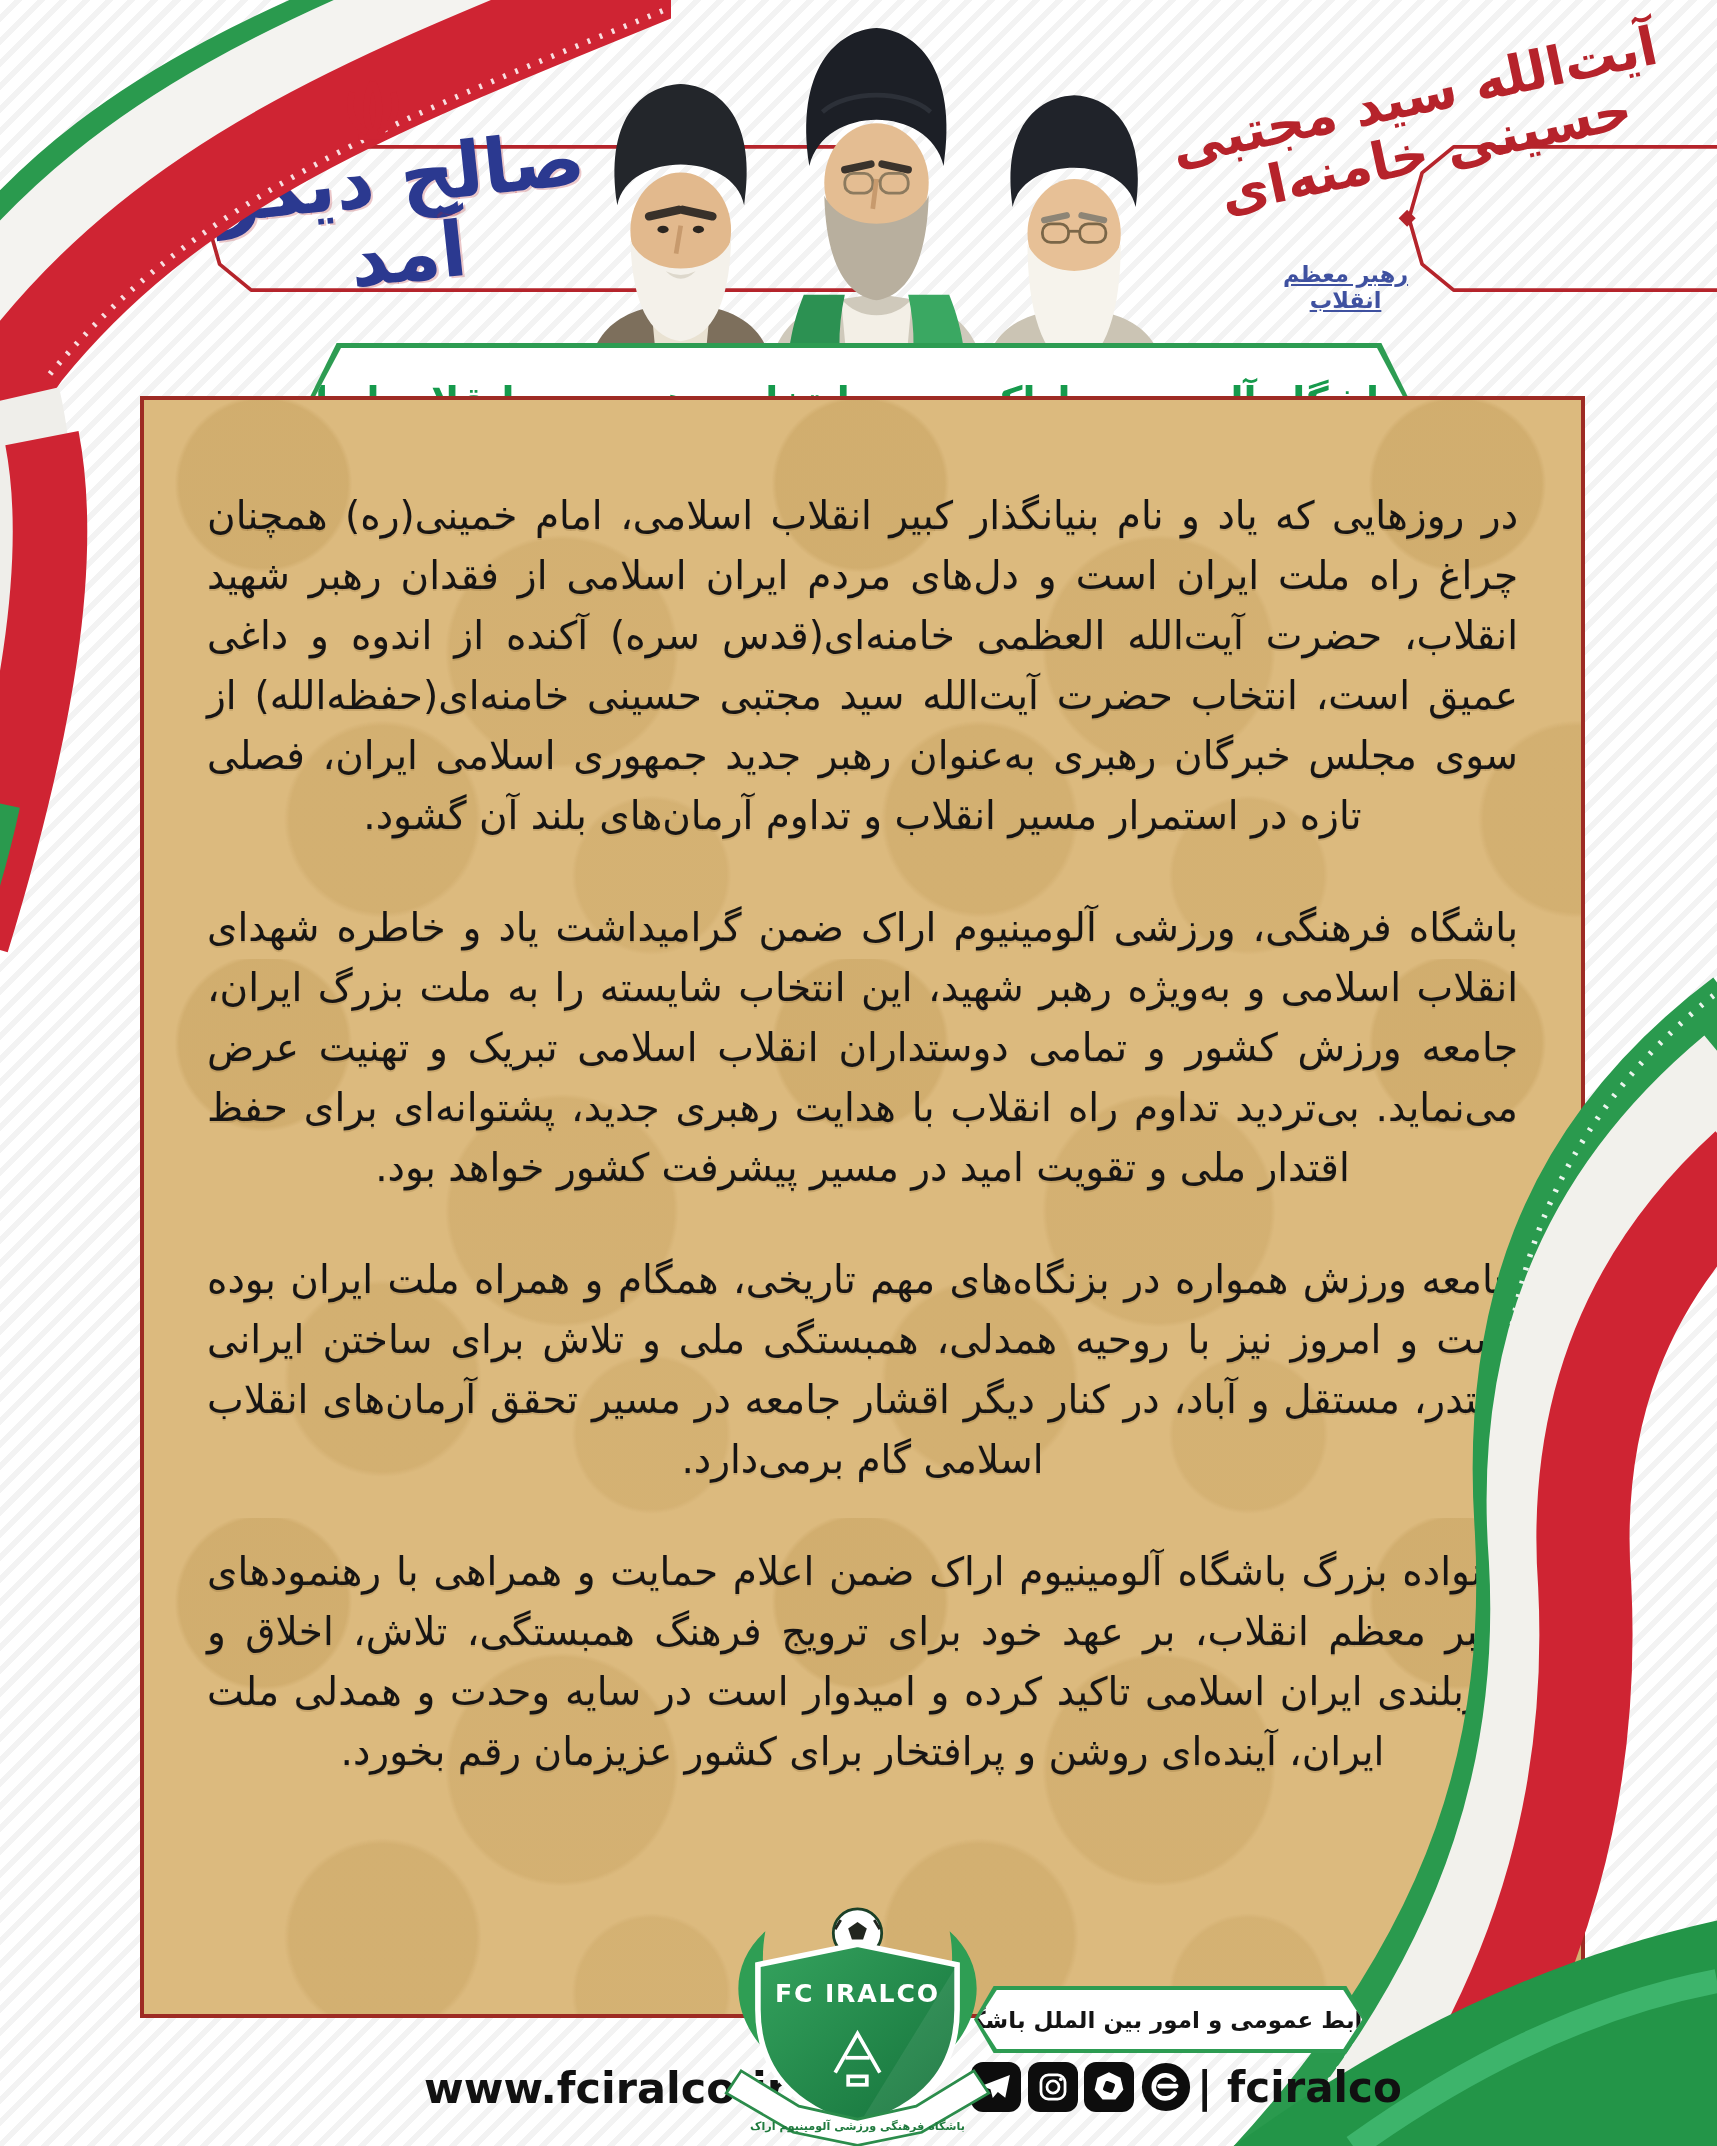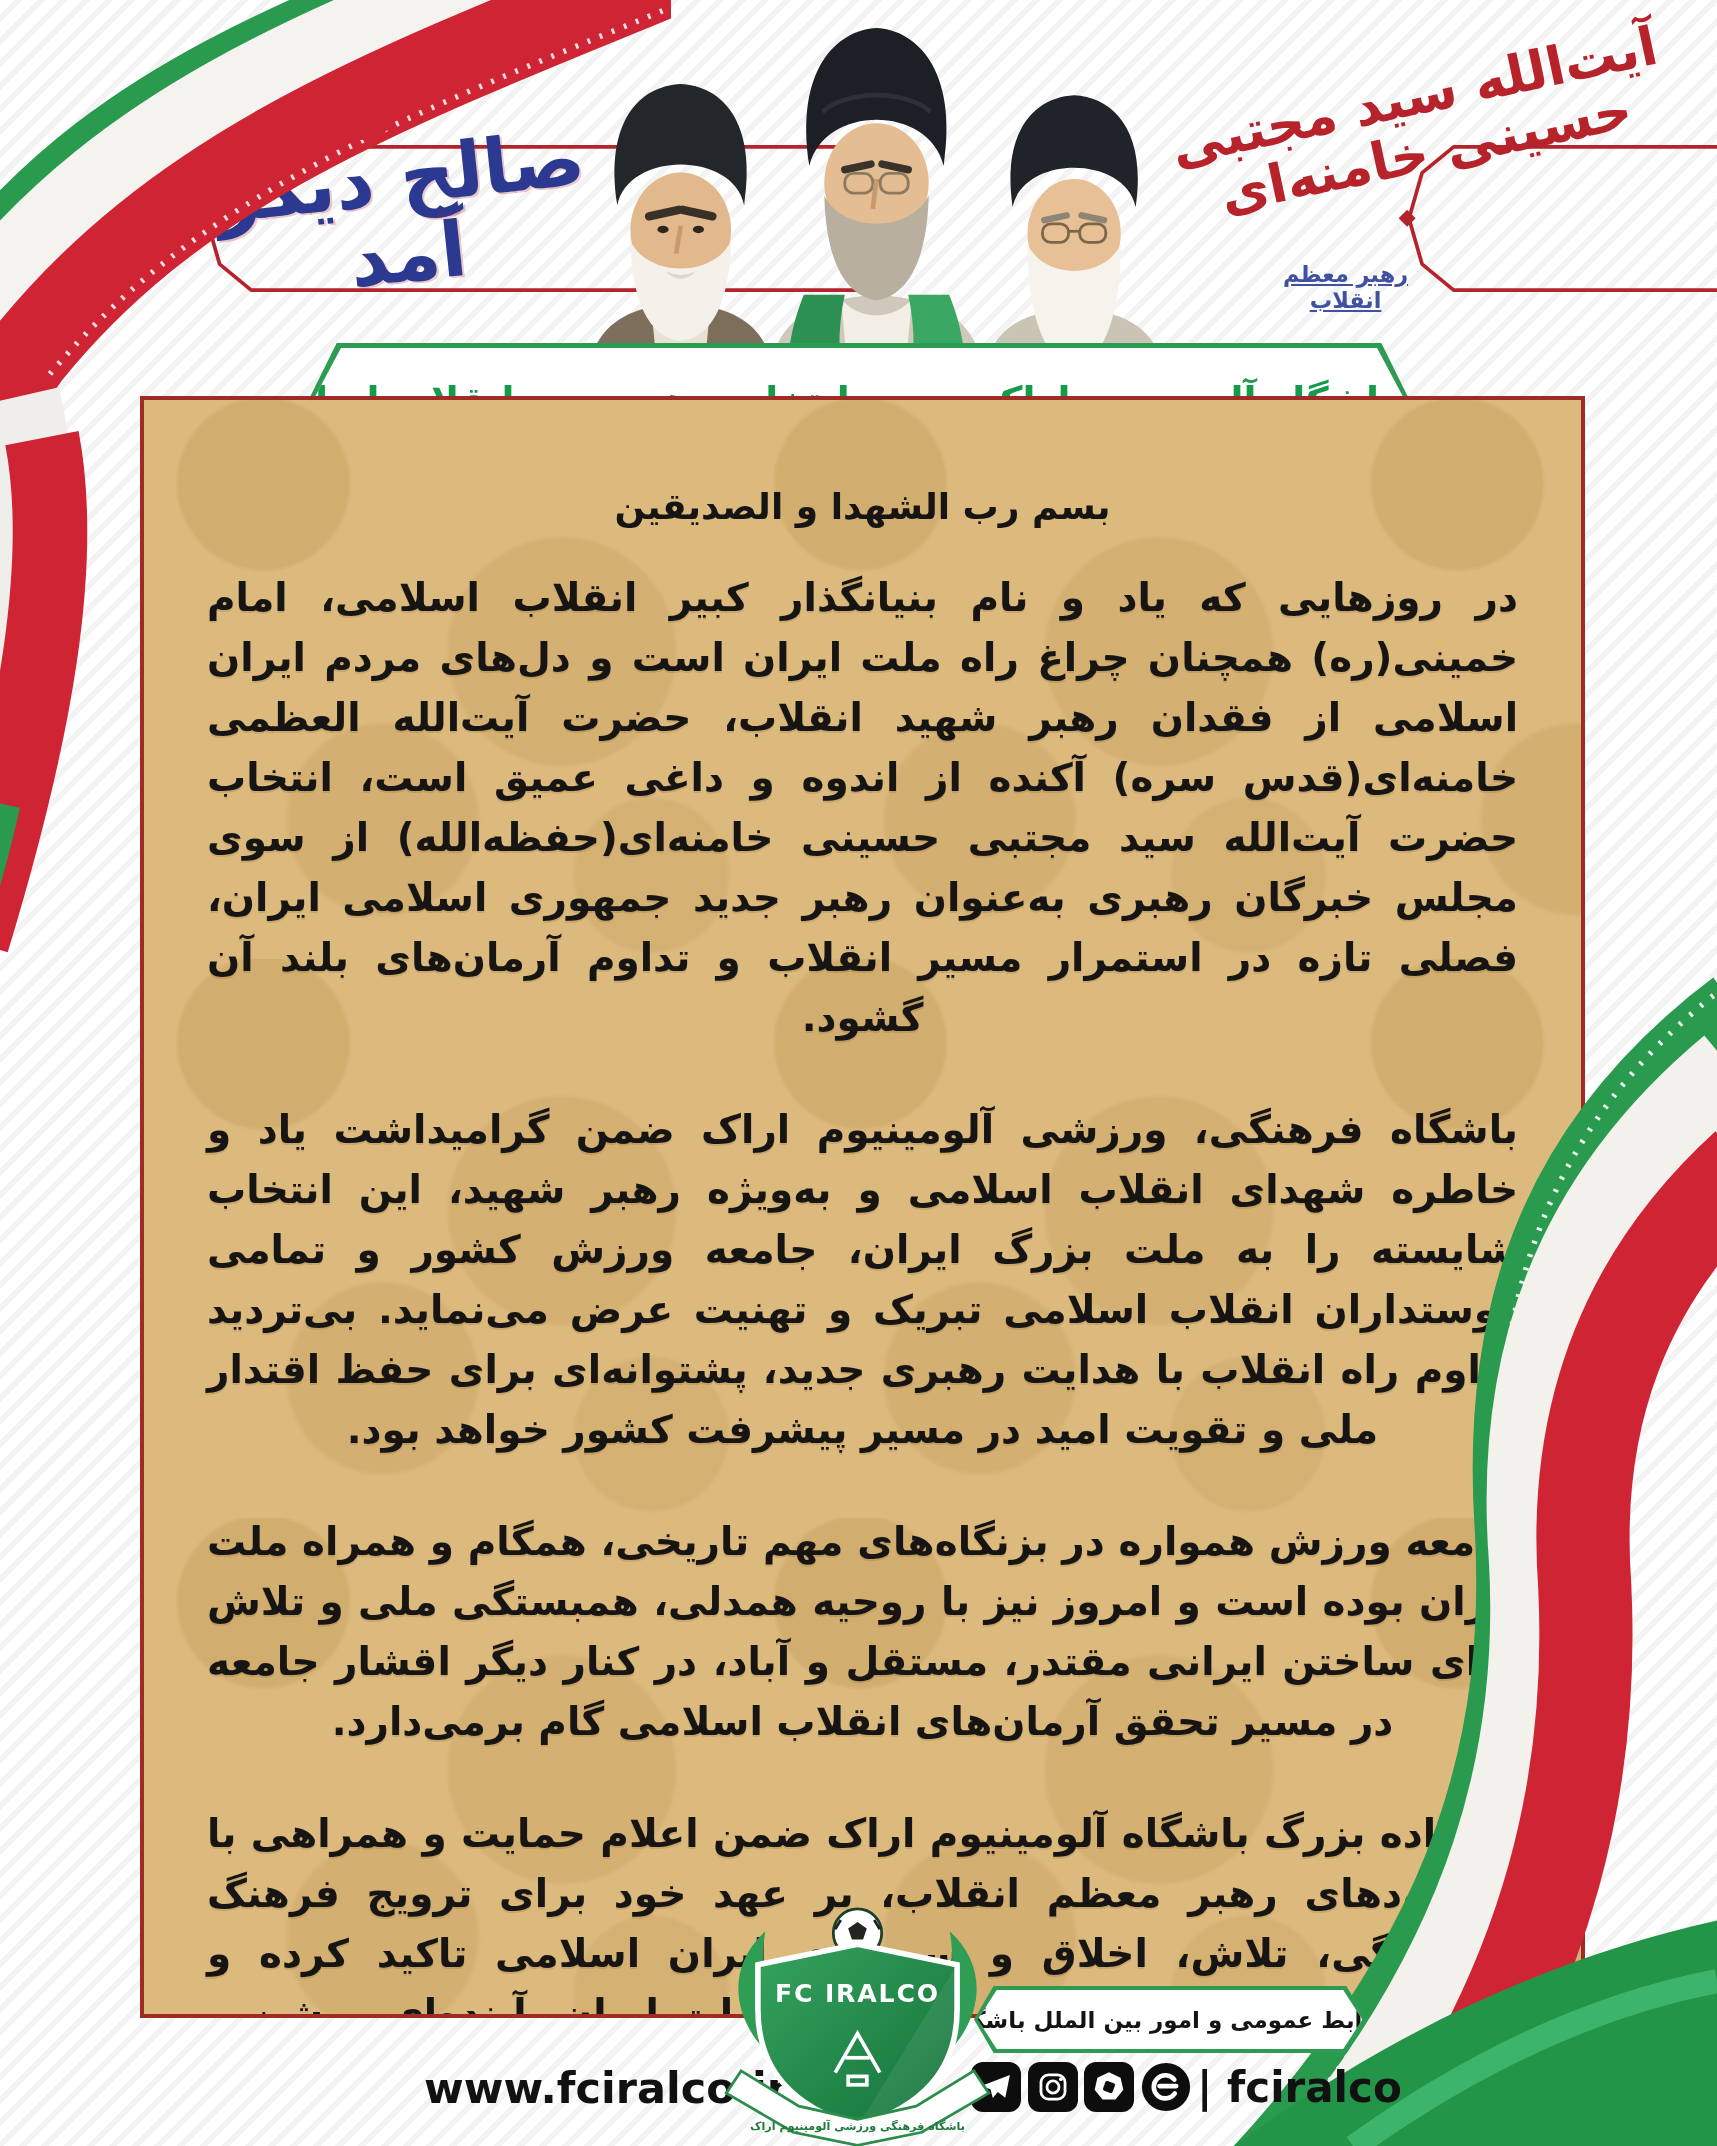--- a/index.html
+++ b/index.html
@@ -61,21 +61,21 @@
     overflow:hidden;
   }
   .letter{
     position:absolute;inset:0;padding:86px 63px 37px 63px;direction:rtl;color:#171514;
     overflow:hidden;
   }
   .salutation{
     text-align:center;font-weight:bold;font-size:36px;margin:0 0 41px 0;
   }
   .para{
-    font-weight:bold;font-size:39px;line-height:60px;margin:0 0 52px 0;
+    font-weight:normal;font-size:39px;line-height:60px;margin:0 0 52px 0;
     text-align:justify;text-align-last:center;text-justify:inter-word;
     text-shadow:0 1.9px 0 rgba(110,77,26,.18);
   }
   
   .flag-right{position:absolute;left:953px;top:970px;z-index:7;}
   
   .footer-box{
     position:absolute;height:67px;z-index:8;background:#2d9c52;
     clip-path:polygon(5% 0%,95% 0%,100% 50%,95% 100%,5% 100%,0% 50%);
   }
@@ -181,21 +181,20 @@
   </svg>
 
   <div class="banner">
     <div class="banner-inner">
       <span class="banner-text">پیام باشگاه آلومینیوم اراک در پی انتخاب رهبر جدید انقلاب اسلامی</span>
     </div>
   </div>
 
   <div class="panel">
     <div class="letter">
-      <p class="salutation">بسم رب الشهدا و الصدیقین</p>
       <p class="para">در روزهایی که یاد و نام بنیانگذار کبیر انقلاب اسلامی، امام خمینی(ره) همچنان چراغ راه ملت ایران است و دل‌های مردم ایران اسلامی از فقدان رهبر شهید انقلاب، حضرت آیت‌الله العظمی خامنه‌ای(قدس سره) آکنده از اندوه و داغی عمیق است، انتخاب حضرت آیت‌الله سید مجتبی حسینی خامنه‌ای(حفظه‌الله) از سوی مجلس خبرگان رهبری به‌عنوان رهبر جدید جمهوری اسلامی ایران، فصلی تازه در استمرار مسیر انقلاب و تداوم آرمان‌های بلند آن گشود.</p>
       <p class="para">باشگاه فرهنگی، ورزشی آلومینیوم اراک ضمن گرامیداشت یاد و خاطره شهدای انقلاب اسلامی و به‌ویژه رهبر شهید، این انتخاب شایسته را به ملت بزرگ ایران، جامعه ورزش کشور و تمامی دوستداران انقلاب اسلامی تبریک و تهنیت عرض می‌نماید. بی‌تردید تداوم راه انقلاب با هدایت رهبری جدید، پشتوانه‌ای برای حفظ اقتدار ملی و تقویت امید در مسیر پیشرفت کشور خواهد بود.</p>
       <p class="para">جامعه ورزش همواره در بزنگاه‌های مهم تاریخی، همگام و همراه ملت ایران بوده است و امروز نیز با روحیه همدلی، همبستگی ملی و تلاش برای ساختن ایرانی مقتدر، مستقل و آباد، در کنار دیگر اقشار جامعه در مسیر تحقق آرمان‌های انقلاب اسلامی گام برمی‌دارد.</p>
       <p class="para">خانواده بزرگ باشگاه آلومینیوم اراک ضمن اعلام حمایت و همراهی با رهنمودهای رهبر معظم انقلاب، بر عهد خود برای ترویج فرهنگ همبستگی، تلاش، اخلاق و سربلندی ایران اسلامی تاکید کرده و امیدوار است در سایه وحدت و همدلی ملت ایران، آینده‌ای روشن و پرافتخار برای کشور عزیزمان رقم بخورد.</p>
     </div>
   </div>
 
   <svg class="flag-right" width="764" height="1177" viewBox="0 0 820 1263">
     <path d="M840,40 C640,190 585,380 600,600 C612,820 560,1040 330,1290" fill="none" stroke="#2a9a4e" stroke-width="80"></path>
     <path d="M828,18 C630,170 574,370 589,600 C601,825 548,1046 320,1292" fill="none" stroke="#ffffff" stroke-width="6" stroke-dasharray="3 12" opacity=".9"></path>

